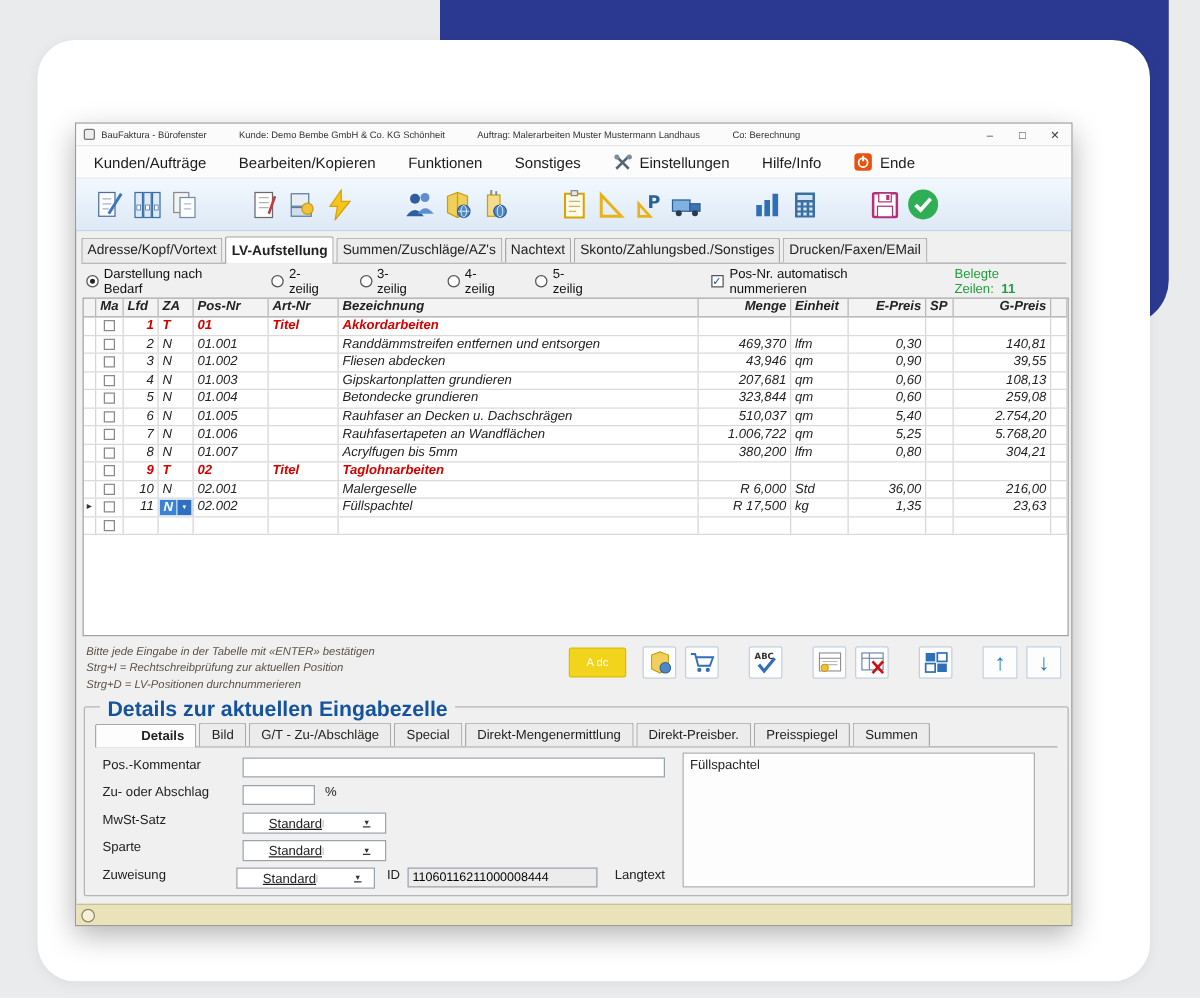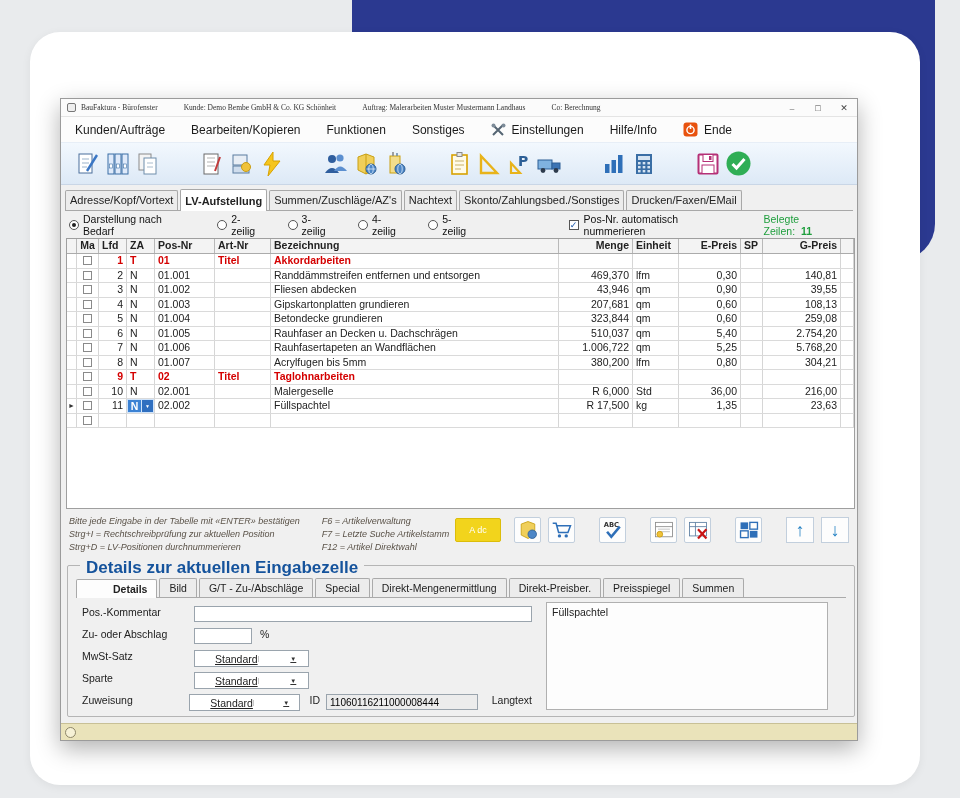--- a/index.html
+++ b/index.html
@@ -12,21 +12,21 @@
   .card { position:absolute; left:30px; top:32px; width:890px; height:753px;
     background:#ffffff; border-radius:30px; box-shadow:0 2px 10px rgba(0,0,0,.06); }
 
   
   .window { position:absolute; left:60px; top:98px; width:798px; height:643px;
     background:#f0f0f0; border:1px solid #9b9b9b; box-shadow:0 8px 22px rgba(0,0,0,.30);
     font-size:11px; color:#222; }
 
   
   .titlebar { position:absolute; left:0; top:0; right:0; height:18px; background:#fbfbfb;
-    border-bottom:1px solid #e4e4e4; display:flex; align-items:center; font-size:7.5px; color:#333;font-family:Liberation Serif, serif; }
+    border-bottom:1px solid #e4e4e4; display:flex; align-items:center; font-size:7.5px; color:#333; }
   .titlebar .app-ico { width:9px; height:9px; border:1px solid #777; border-radius:2px; margin:0 5px 0 6px;
     background:#eee; }
   .titlebar .tseg { margin-right:26px; white-space:nowrap; }
   .win-controls { margin-left:auto; display:flex; height:100%; }
   .win-btn { width:26px; height:100%; display:flex; align-items:center; justify-content:center;
     font-size:9px; color:#444; }
 
   
   .menubar { position:absolute; left:0; top:18px; right:0; height:25px; background:#fcfcfc;
     display:flex; align-items:center; gap:26px; padding-left:14px; font-size:12px; color:#1b1b1b; }
@@ -58,21 +58,21 @@
   .cbx { width:10px; height:10px; border:1px solid #555; background:#fff; margin-right:5px;
     font-size:9px; line-height:9px; color:#1553a8; text-align:center; flex:0 0 auto; }
   .belegte { margin-left:auto; color:#1f9e3d; font-size:10.5px; }
   .belegte b { font-weight:bold; margin-left:6px; }
 
   
   .table-wrap { position:absolute; left:5px; top:139px; width:789px; height:271px;
     background:#ffffff; border:1px solid #9f9f9f; overflow:hidden; }
   .t-row { display:grid;
     grid-template-columns:10px 22px 28px 28px 60px 56px 288px 74px 46px 62px 22px 78px 1fr;
-    height:14.5px; line-height:13.5px; font-size:10.5px; border-bottom:1px solid #dadada; }
+    height:14.5px; line-height:13.5px; font-size:10.5px; border-bottom:1px solid #dadada;font-style:italic; }
   .t-row > div { border-right:1px solid #d6d6d6; padding:0 3px; overflow:hidden; white-space:nowrap; }
   .t-head { background:#f3f3f3; border-bottom:1px solid #ababab; font-weight:bold; height:15px; }
   .t-head > div { border-right:1px solid #b8b8b8; }
   .num { text-align:right; }
   .ctr { text-align:center; }
   .title-row { color:#d40000; font-weight:bold; }
   .mk { padding:0 !important; font-size:7px; color:#333; text-align:center; line-height:14px; }
   .cbcell { display:flex; align-items:center; justify-content:center; padding:0 !important; }
   .tcb { width:9px; height:9px; border:1px solid #8a8a8a; background:#fff; }
   .za-sel { display:flex; align-items:stretch; padding:1px !important; background:#cfe3fa; }
@@ -581,25 +581,20 @@
         <div></div>
         <div></div>
     </div>
   </div>
 
   <div class="hints">
     <div>
       <div>Bitte jede Eingabe in der Tabelle mit «ENTER» bestätigen</div>
       <div>Strg+I = Rechtschreibprüfung zur aktuellen Position</div>
       <div>Strg+D = LV-Positionen durchnummerieren</div>
-    </div>
-    <div class="col2">
-      <div>F6 = Artikelverwaltung</div>
-      <div>F7 = Letzte Suche Artikelstamm</div>
-      <div>F12 = Artikel Direktwahl</div>
     </div>
   </div>
 
   <div class="actions">
     <span class="yellow-btn">A dc</span>
     <span class="act-btn">
         <svg width="22" height="22" viewBox="0 0 26 26">
           <polygon points="5,6 13,3 21,6 21,19 13,23 5,19" fill="#f0cf5a" stroke="#c9a012"></polygon>
           <circle cx="18" cy="18" r="5" fill="#4d87c7" stroke="#2d5f96"></circle>
         </svg>

